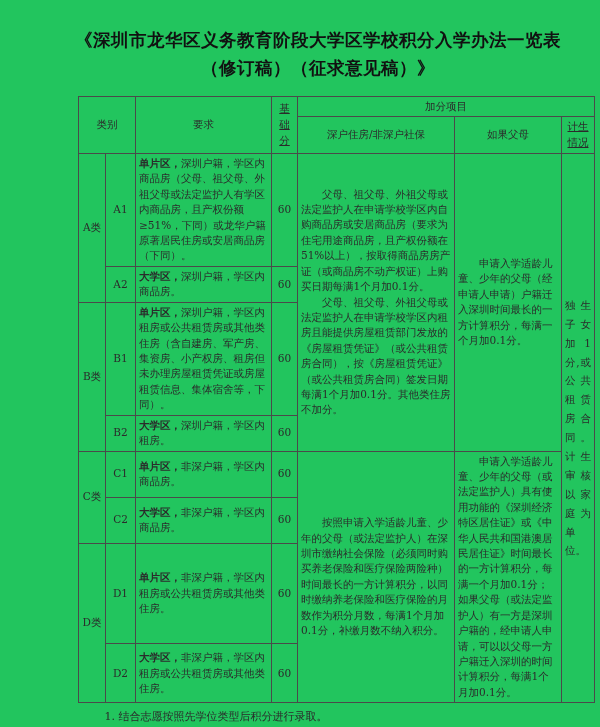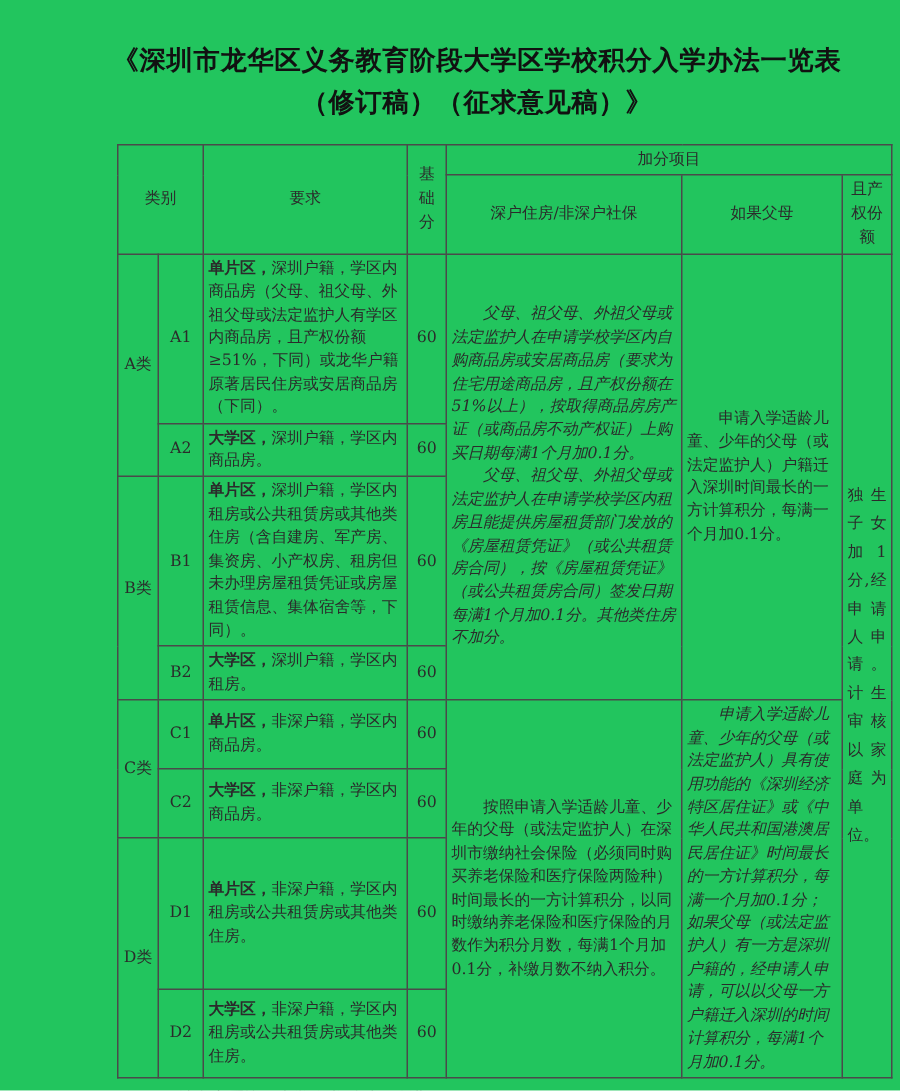--- a/index.html
+++ b/index.html
@@ -44,27 +44,27 @@
     overflow: hidden;
   }
   .points-table th { text-align: center; }
   .c-cat   { width: 27px; }
   .c-code  { width: 30px; }
   .c-req   { width: 136px; }
   .c-base  { width: 26px; }
   .c-hous  { width: 157px; }
   .c-hh    { width: 107px; }
   .c-fam   { width: 33px; }
-  .th-wrap { word-break: break-all; line-height: 1.5; }
+  .th-wrap { word-break: break-all; line-height: 1.5; text-decoration: underline; }
   .cell-center { text-align: center; vertical-align: middle; margin-top: 28px; }
   .cell-req { text-align: left; vertical-align: middle; padding: 3px 4px; margin-top: 48px; }
   .cell-req .lead { font-weight: bold; }
   .cell-merged { text-align: left; padding: 3px 5px; }
   .cell-merged p { text-indent: 2em; margin: 0; }
-  .v-top { vertical-align: top; font-style: italic; }
+  .v-top { vertical-align: top; }
   .cell-fam {
     vertical-align: middle;
     word-break: break-all;
     text-align: justify;
     line-height: 1.8;
     padding: 2px 5px;
   }
   .r-a1 { height: 90px; }
   .r-a2 { height: 34px; }
   .r-b1 { height: 92px; }
@@ -103,37 +103,37 @@
     <thead>
       <tr>
         <th colspan="2" rowspan="2">类别</th>
         <th rowspan="2">要求</th>
         <th rowspan="2" class="th-wrap">基础分</th>
         <th colspan="3">加分项目</th>
       </tr>
       <tr>
         <th>深户住房/非深户社保</th>
         <th>如果父母</th>
-        <th class="th-wrap">且产权份额</th>
+        <th class="th-wrap">计生情况</th>
       </tr>
     </thead>
     <tbody>
       <tr class="r-a1">
         <td rowspan="2" class="cell-center">A类</td>
         <td class="cell-center">A1</td>
         <td class="cell-req"><span class="lead">单片区，</span><span>深圳户籍，学区内商品房（父母、祖父母、外祖父母或法定监护人有学区内商品房，且产权份额≥51%，下同）或龙华户籍原著居民住房或安居商品房（下同）。</span></td>
         <td class="cell-center">60</td>
         <td rowspan="4" class="cell-merged v-top">
           <p>父母、祖父母、外祖父母或法定监护人在申请学校学区内自购商品房或安居商品房（要求为住宅用途商品房，且产权份额在51%以上），按取得商品房房产证（或商品房不动产权证）上购买日期每满1个月加0.1分。</p>
           <p>父母、祖父母、外祖父母或法定监护人在申请学校学区内租房且能提供房屋租赁部门发放的《房屋租赁凭证》（或公共租赁房合同），按《房屋租赁凭证》（或公共租赁房合同）签发日期每满1个月加0.1分。其他类住房不加分。</p>
         </td>
         <td rowspan="4" class="cell-merged">
-          <p>申请入学适龄儿童、少年的父母（或法定监护人）户籍迁入深圳时间最长的一方计算积分，每满一个月加0.1分。</p>
+          <p>申请入学适龄儿童、少年的父母（经申请人申请）户籍迁入深圳时间最长的一方计算积分，每满一个月加0.1分。</p>
         </td>
-        <td rowspan="8" class="cell-fam">独生子女加1分,经申请人申请。计生审核以家庭为单位。</td>
+        <td rowspan="8" class="cell-fam">独生子女加1分,或公共租赁房合同。计生审核以家庭为单位。</td>
       </tr>
       <tr class="r-a2">
         <td class="cell-center">A2</td>
         <td class="cell-req"><span class="lead">大学区，</span><span>深圳户籍，学区内商品房。</span></td>
         <td class="cell-center">60</td>
       </tr>
       <tr class="r-b1">
         <td rowspan="2" class="cell-center">B类</td>
         <td class="cell-center">B1</td>
         <td class="cell-req"><span class="lead">单片区，</span><span>深圳户籍，学区内租房或公共租赁房或其他类住房（含自建房、军产房、集资房、小产权房、租房但未办理房屋租赁凭证或房屋租赁信息、集体宿舍等，下同）。</span></td>

